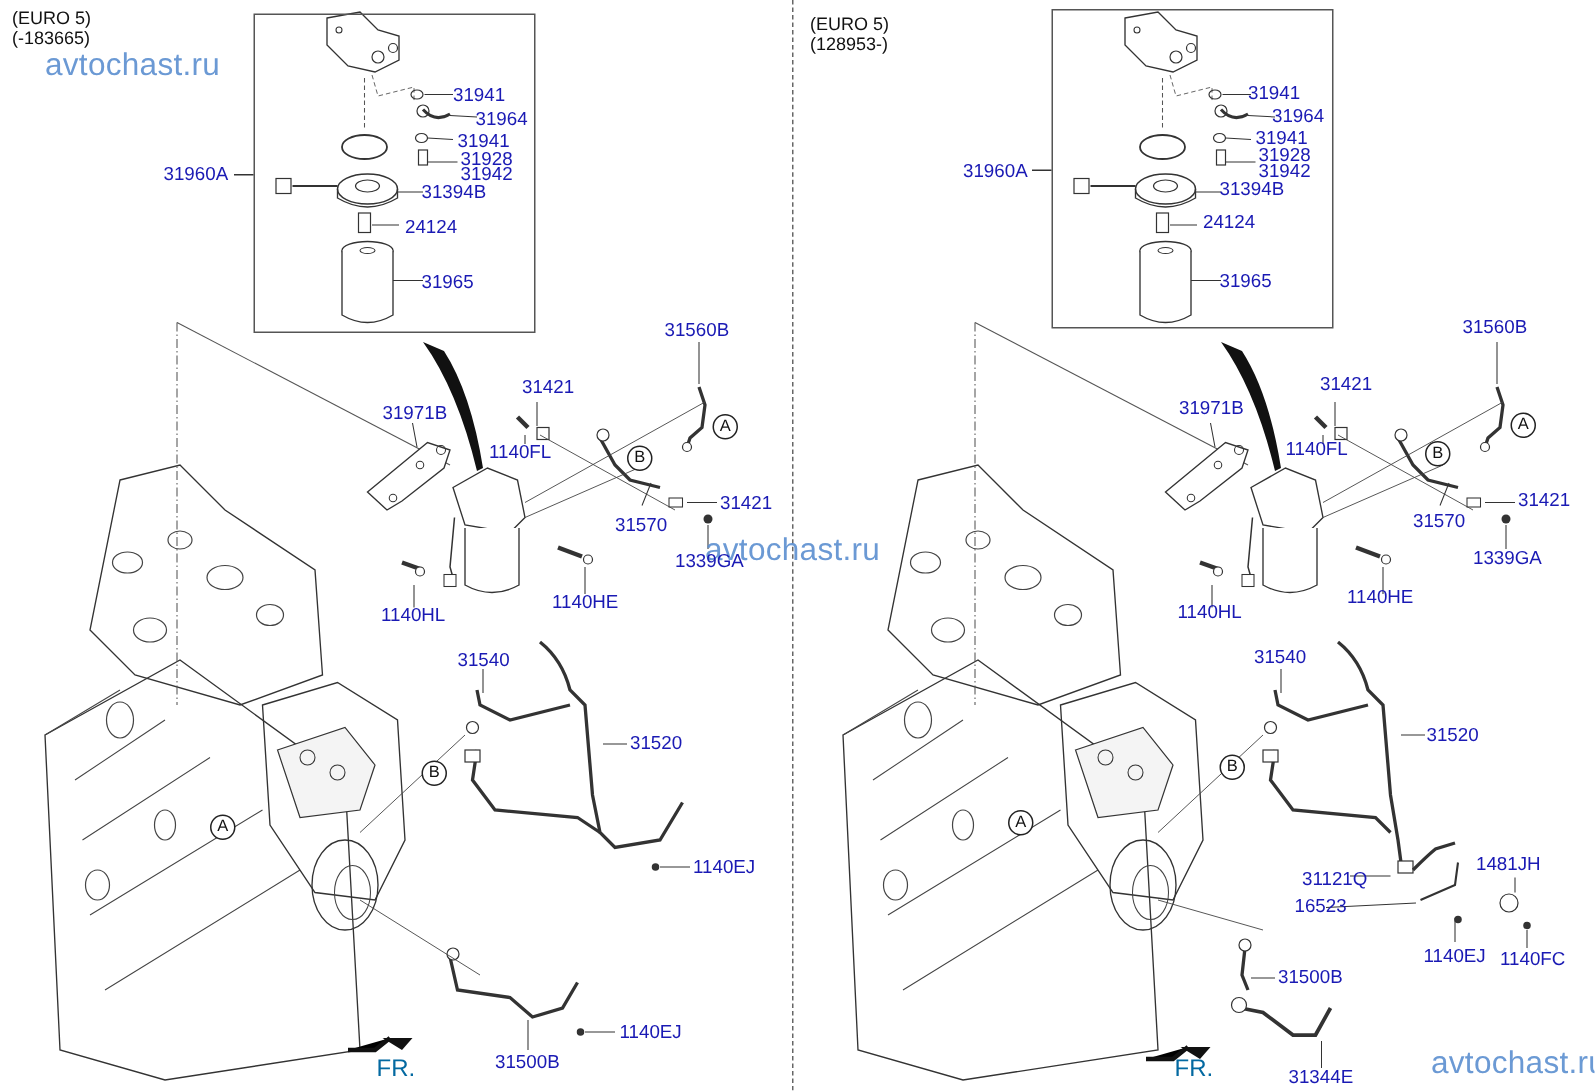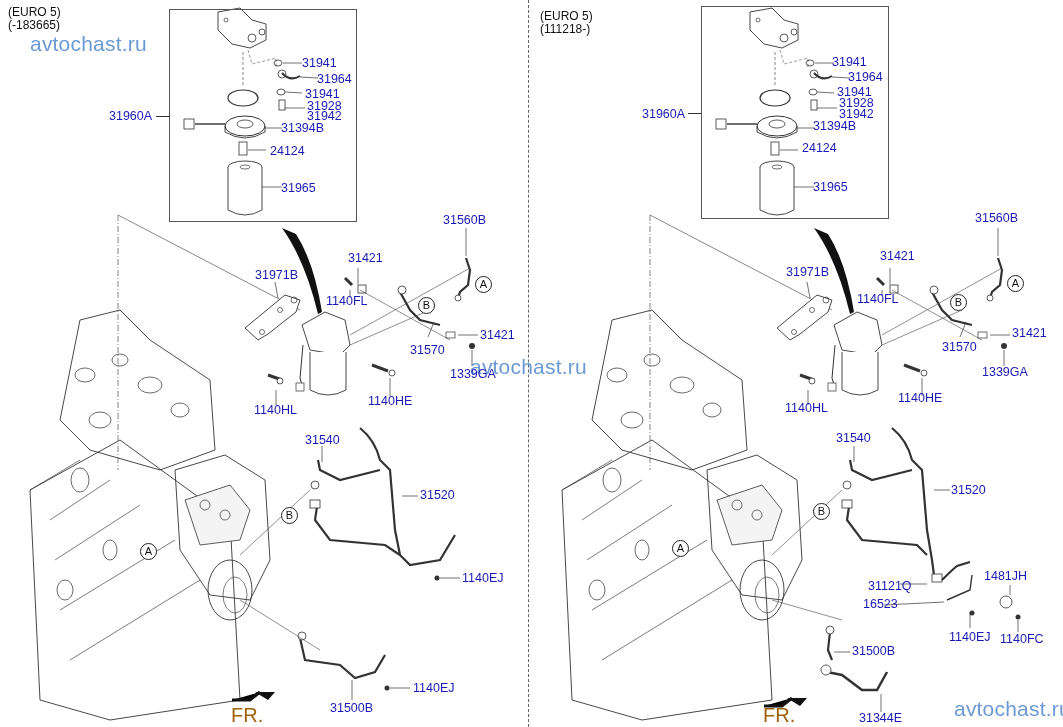--- a/index.html
+++ b/index.html
@@ -9,21 +9,21 @@
   .panel.left { left: 0; width: 527px; }
   .panel.right { left: 532px; width: 531px; }
   .divider { position: absolute; left: 528px; top: 0; width: 0; height: 727px;
              border-left: 1px dashed #666; }
   .variant { position: absolute; font-size: 12px; line-height: 13px; color: #111; }
   .watermark { position: absolute; font-size: 21px; color: #5b8fd0; opacity: 0.9;
                letter-spacing: 0.2px; }
   .callout { position: absolute; font-size: 12.5px; color: #1a1ab4; white-space: nowrap; line-height: 13px; text-align: center; }
   .circle-tag { position: absolute; width: 15px; height: 15px; border: 1px solid #222; border-radius: 50%;
                 font-size: 11px; text-align: center; line-height: 15px; color: #111; background: #fff; }
-  .fr { position: absolute; font-size: 20px; color: #a16207; font-weight: normal; }
+  .fr { position: absolute; font-size: 16px; color: #0369a1; font-weight: normal; margin-left: 20px; }
   svg.art { position: absolute; left: 0; top: 0; }
   .detail-box { position: absolute; border: 1px solid #555; background: transparent; }
 </style>
 </head>
 <body>
 
 <svg class="art" width="1063" height="727">
   <defs>
     <g id="engine">
 
@@ -213,21 +213,21 @@
   <div class="circle-tag" style="left:418px; top:297px;">B</div>
   <div class="circle-tag" style="left:281px; top:507px;">B</div>
   <div class="circle-tag" style="left:140px; top:543px;">A</div>
 
   <div class="fr" style="left:231px; top:704px;">FR.</div>
 </div>
 
 <div class="panel right">
   <div class="variant" style="left:8px; top:10px;">
     <div>(EURO 5)</div>
-    <div>(111218-)</div>
+    <div>(128953-)</div>
   </div>
   <div class="watermark" style="left:422px; top:697px;">avtochast.ru</div>
 
   <div class="detail-box" style="left:169px; top:6px; width:186px; height:211px;"></div>
   <div class="callout" style="left:110px; top:108px;">31960A</div>
   <div style="position:absolute; left:156px; top:113px; width:13px; border-top:1px solid #333;"></div>
 
   <div class="callout" style="left:300px; top:56px;">31941</div>
   <div class="callout" style="left:316px; top:71px;">31964</div>
   <div class="callout" style="left:305px; top:86px;">31941</div>

